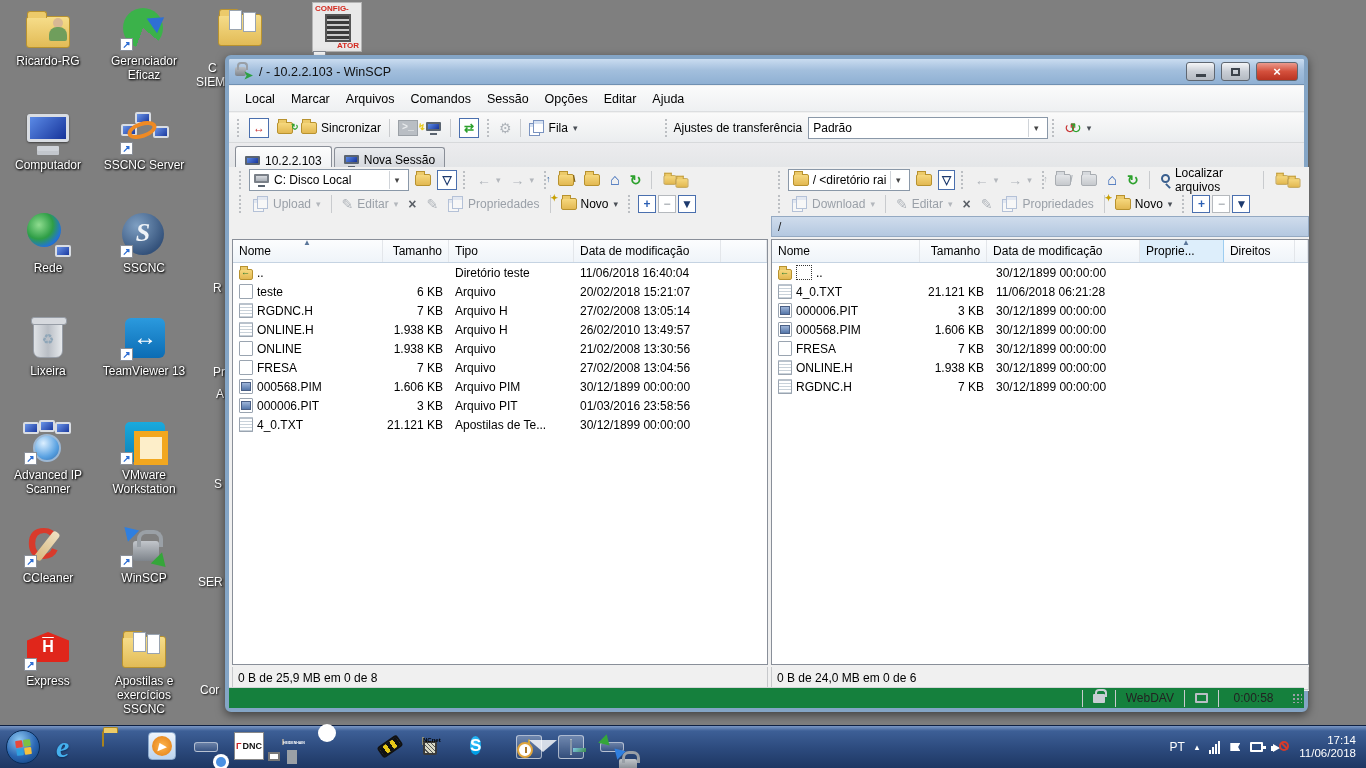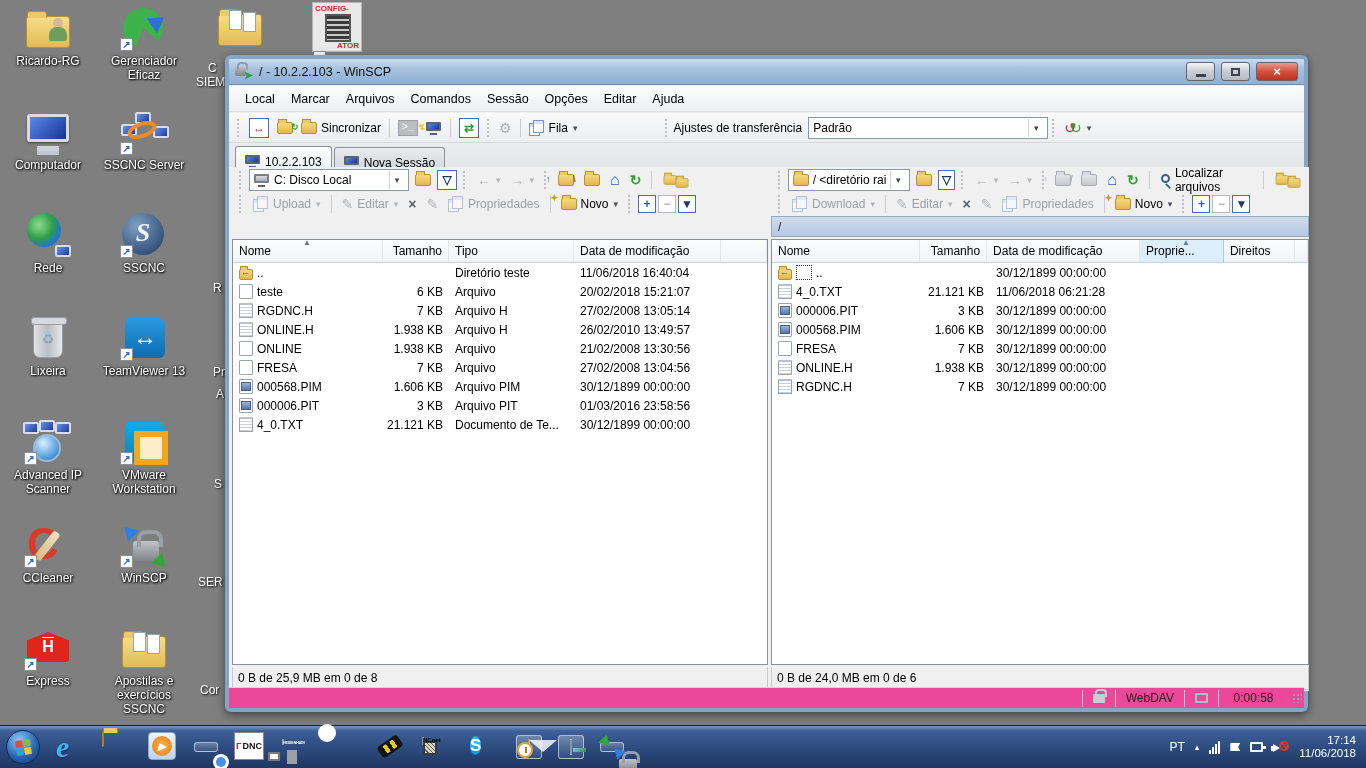--- a/index.html
+++ b/index.html
@@ -72,21 +72,21 @@
 .dd{font-size:9px;color:#4a4f56;margin-left:1px}
 .dd.dis{color:#b3b7bc}
 .combo{height:22px;background:#fff;border:1px solid #8a98a8;display:flex;align-items:center;padding:0 4px;gap:4px;font-size:12px}
 .combo .arr{margin-left:auto;width:15px;height:18px;border-left:1px solid #d0d4d9;display:flex;align-items:center;justify-content:center;font-size:9px;color:#444}
 .cons{width:20px;height:16px;background:#b9bec4;border:1px solid #9aa0a6;color:#e8eaec;font:bold 10px "Liberation Mono",monospace;text-align:center;line-height:14px}
 .pagepile{position:relative;width:16px;height:16px}
 .pagepile i{position:absolute;width:11px;height:13px;background:#fff;border:1px solid #7a93c0;box-shadow:inset 0 3px 0 #d7e2f2}
 .pagepile i:nth-child(1){left:0;top:3px}.pagepile i:nth-child(2){left:4px;top:0}
 .disab{color:#9aa0a8}
 .tabsrow{position:absolute;left:0;top:84px;right:0;height:24px;display:flex;align-items:flex-end;padding-left:6px;gap:2px;background:linear-gradient(#ececee,#e4e6e8)}
-.tab{display:flex;align-items:flex-start;gap:5px;height:22px;padding:8px 9px;border:1px solid #8a8f98;border-bottom:none;border-radius:3px 3px 0 0;font-size:12px}
+.tab{display:flex;align-items:flex-end;gap:5px;height:22px;padding:0 9px;border:1px solid #8a8f98;border-bottom:none;border-radius:3px 3px 0 0;font-size:12px}
 .tab.active{background:linear-gradient(#fdfdfd,#f0f2f4);position:relative;top:1px}
 .tab.inactive{background:linear-gradient(#e9ebee,#d6d9de);height:20px}
 .tabmon{position:relative;width:15px;height:12px}
 .tabmon i{position:absolute;left:0;top:0;width:15px;height:9px;background:linear-gradient(135deg,#5b8ae6,#16339a);border:2px solid #5a6470;border-radius:1px}
 .tabmon b{position:absolute;left:4px;bottom:-1px;width:7px;height:2px;background:#5a6470}
 
 
 .panel{position:absolute;top:108px;height:524px;background:#f0f0f0}
 .panel.left{left:3px;width:536px}
 .panel.right{left:542px;width:538px}
@@ -104,21 +104,21 @@
 .num{justify-content:flex-end;text-align:right}
 .fico{flex:0 0 14px;height:15px;position:relative}
 .fico.plain,.fico.lines,.fico.app{width:12px;background:#fff;border:1px solid #9aa4b0;border-radius:1px}
 .fico.lines{background:repeating-linear-gradient(#fff 0 2px,#c9d2da 2px 3px);border-top:2px solid #b9c2cc}
 .fico.app::after{content:"";position:absolute;left:1px;top:2px;right:1px;bottom:2px;background:linear-gradient(#9db4d8,#5577aa);border:1px solid #4a5f85}
 .fico.up{width:15px;height:11px;background:linear-gradient(#f6d87e,#e2b851);border:1px solid #b8922f;border-radius:2px;margin-top:3px}
 .fico.up::before{content:"";position:absolute;top:-4px;left:0;width:6px;height:3px;background:#ecca6a;border:1px solid #b8922f;border-bottom:none}
 .fico.up::after{content:"\2190";position:absolute;left:1px;top:-3px;font-size:9px;font-weight:bold;color:#2e7d32}
 .seldot{width:16px;height:15px;border:1px dotted #333}
 .pstatus{position:absolute;left:0;right:0;top:500px;height:23px;background:#f0f0f0;border:1px solid #c6c8cb;border-top:none;display:flex;align-items:center;padding:0 5px;font-size:12px}
-.statusbar{position:absolute;left:0;right:0;bottom:0;height:21px;background:#ec4899;border-top:1px solid #d4d6d8;display:flex;align-items:center;justify-content:flex-end;font-size:12px}
+.statusbar{position:absolute;left:0;right:0;bottom:0;height:21px;background:#15803d;border-top:1px solid #d4d6d8;display:flex;align-items:center;justify-content:flex-end;font-size:12px}
 .sbcell{height:17px;border-left:1px solid #c9cbce;display:flex;align-items:center;justify-content:center;padding:0 10px;color:#222}
 .sblock{position:relative;width:12px;height:9px;background:#c9ced4;border-radius:1px}
 .sblock::before{content:"";position:absolute;left:2px;top:-5px;width:8px;height:6px;border:2px solid #c9ced4;border-bottom:none;border-radius:4px 4px 0 0}
 .sbmon{position:relative;width:13px;height:10px;border:2px solid #b9bec4;border-radius:1px}
 .gripdots{width:10px;height:10px;margin:0 2px 0 4px;background:radial-gradient(circle,#9aa0a6 1px,transparent 1.2px) 0 0/4px 4px}
 
 
 .taskbar{position:absolute;left:0;bottom:0;width:1366px;height:43px;z-index:50;background:linear-gradient(#7a97c4,#3d5f96 12%,#2c4a7d 55%,#1e3763);border-top:1px solid #0f2142;display:flex;align-items:center;padding:0 6px;gap:16px}
 .tkico{position:relative;width:30px;height:30px;flex:0 0 auto}
 .tkbox{border:1px solid rgba(255,255,255,.55);border-radius:3px;background:linear-gradient(rgba(255,255,255,.28),rgba(255,255,255,.07));padding:4px 11px}
@@ -640,21 +640,21 @@
       </div>
       <div class="frow">
         <span class="fc" style="width:150px">
             <span class="fico lines"></span>
             <span>4_0.TXT</span>
           </span>
         <span class="fc num" style="width:66px">
             <span>21.121 KB</span>
           </span>
         <span class="fc" style="width:125px">
-            <span>Documento de Te...</span>
+            <span>Apostilas de Te...</span>
           </span>
         <span class="fc" style="width:147px">
             <span>30/12/1899 00:00:00</span>
           </span>
       </div>
     </div>
     <div class="pstatus">
         <span>0 B de 25,9 MB em 0 de 8</span>
       </div>
   </div>

